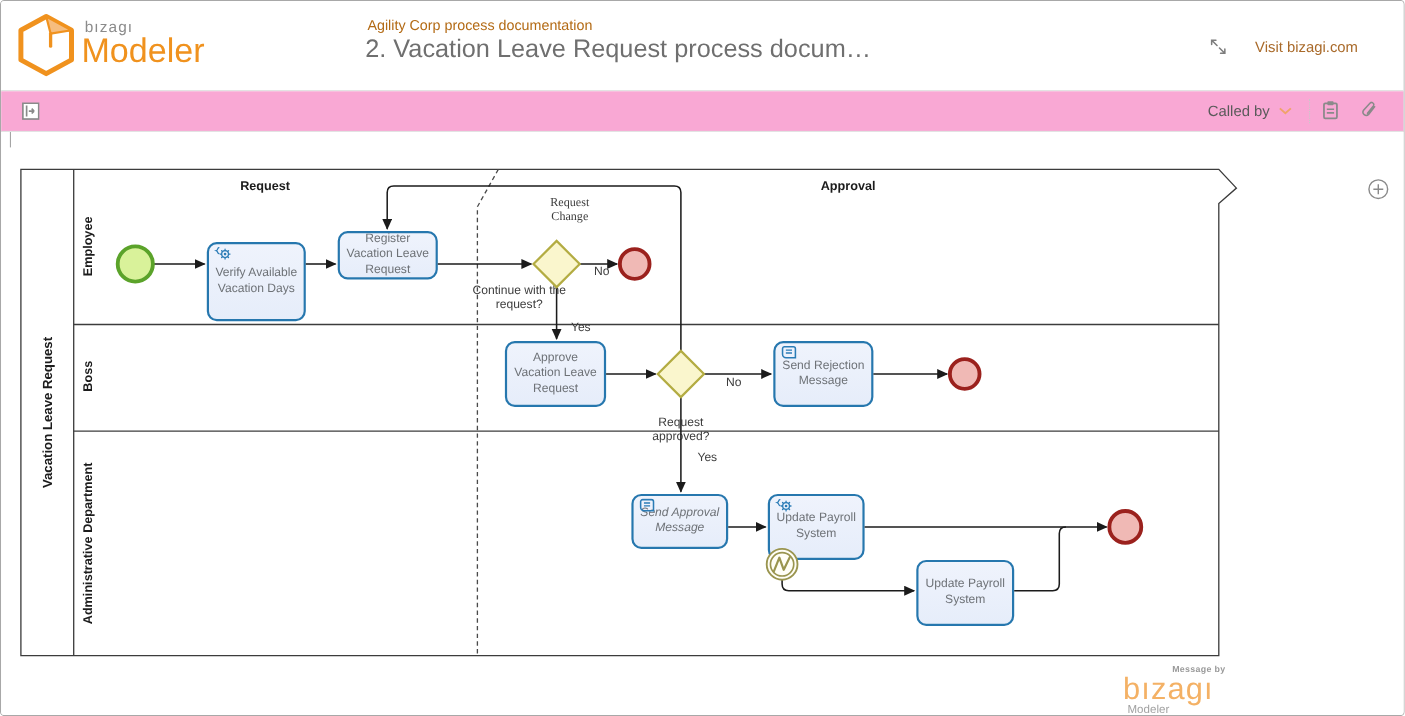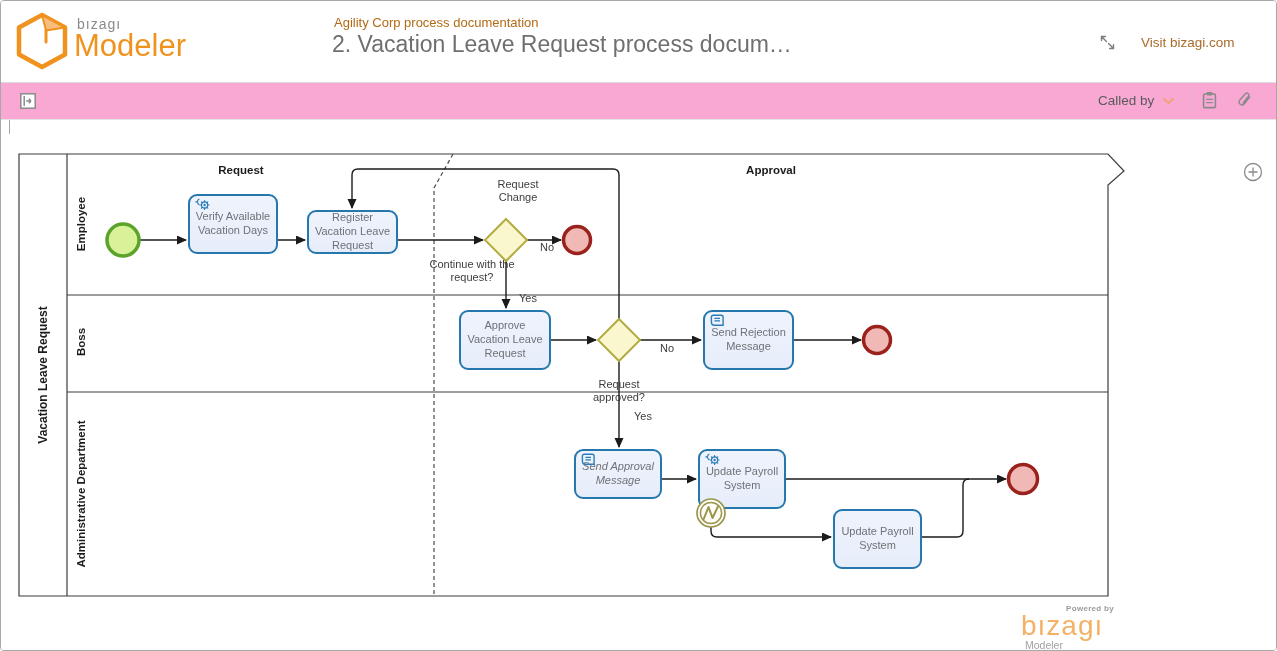--- a/index.html
+++ b/index.html
@@ -106,21 +106,21 @@
     <div class="corner-mark"></div>
 
     <div class="plabel" style="left:240px;top:50px;">Request</div>
     <div class="plabel" style="left:770px;top:50px;">Approval</div>
 
     <div class="vlabel" style="left:42px;top:255px;font-size:12px;">Vacation Leave Request</div>
     <div class="vlabel" style="left:80px;top:104px;">Employee</div>
     <div class="vlabel" style="left:80px;top:222px;">Boss</div>
     <div class="vlabel" style="left:80px;top:374px;">Administrative Department</div>
 
-    <div class="task" style="left:187px;top:74px;width:90px;height:60px;">
+    <div class="task" style="left:187px;top:100px;width:90px;height:72px;">
       <span class="ticon">
         <svg width="18" height="14" viewBox="0 0 18 14">
           <g fill="none" stroke="currentColor" stroke-width="1.15" stroke-linecap="round">
             <path d="M5,1.2 C3.4,1.6 4.3,3.4 2.6,3.9 C4.3,4.4 3.4,6.2 5,6.6"></path>
             <circle cx="10.6" cy="7" r="3.1"></circle>
             <path d="M10.6,2.5 V3.9 M10.6,10.1 V11.5 M6.1,7 H7.5 M13.7,7 H15.1 M7.4,3.8 L8.4,4.8 M12.8,9.2 L13.8,10.2 M13.8,3.8 L12.8,4.8 M8.4,9.2 L7.4,10.2"></path>
           </g>
           <circle cx="10.6" cy="7" r="1.2" fill="currentColor"></circle>
         </svg>
       </span>
@@ -170,30 +170,30 @@
           <circle cx="10.6" cy="7" r="1.2" fill="currentColor"></circle>
         </svg>
       </span>
       <span>Update Payroll System</span>
     </div>
 
     <div class="task" style="left:832px;top:389px;width:89px;height:60px;">
       <span>Update Payroll System</span>
     </div>
 
-    <div class="flabel" style="left:517px;top:58px;width:64px;">Request Change</div>
+    <div class="flabel" style="left:517px;top:58px;width:64px;font-family:Liberation Serif, serif;">Request Change</div>
     <div class="flabel" style="left:471px;top:138px;width:88px;">Continue with the request?</div>
     <div class="flabel" style="left:546px;top:121px;">No</div>
     <div class="flabel" style="left:527px;top:172px;">Yes</div>
     <div class="flabel" style="left:618px;top:258px;width:74px;">Request approved?</div>
     <div class="flabel" style="left:666px;top:222px;">No</div>
     <div class="flabel" style="left:642px;top:290px;">Yes</div>
 
     <div class="watermark">
-      <div class="wm-powered">Powered by</div>
+      <div class="wm-powered">Message by</div>
       <div class="wm-brand">bızagı</div>
       <div class="wm-product">Modeler</div>
     </div>
 
     <svg class="overlay" width="1277" height="531" viewBox="0 0 1277 531">
       <defs>
         <marker id="ah" markerWidth="11" markerHeight="10" refX="9" refY="4.5" orient="auto" markerUnits="userSpaceOnUse">
           <path d="M0,0 L10,4.5 L0,9 Z" fill="#1b1b1b"></path>
         </marker>
       </defs>

